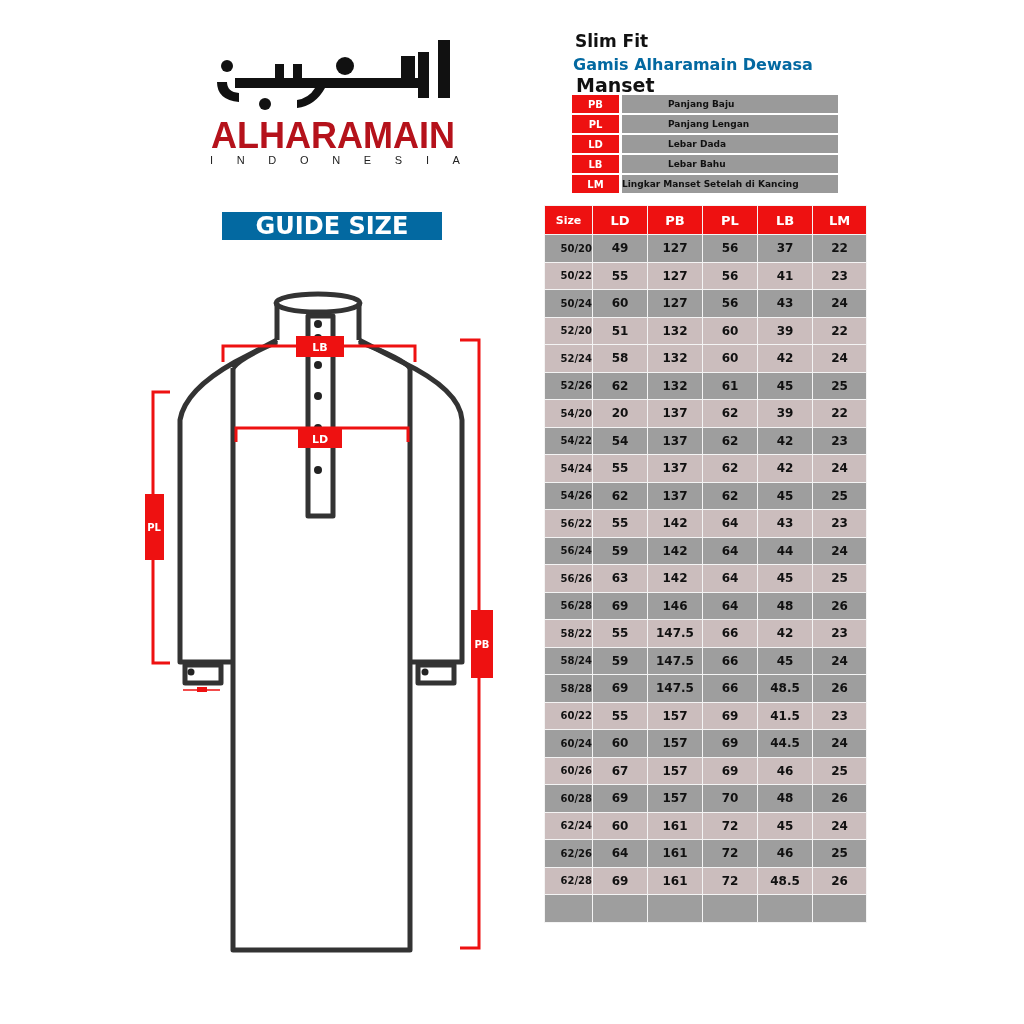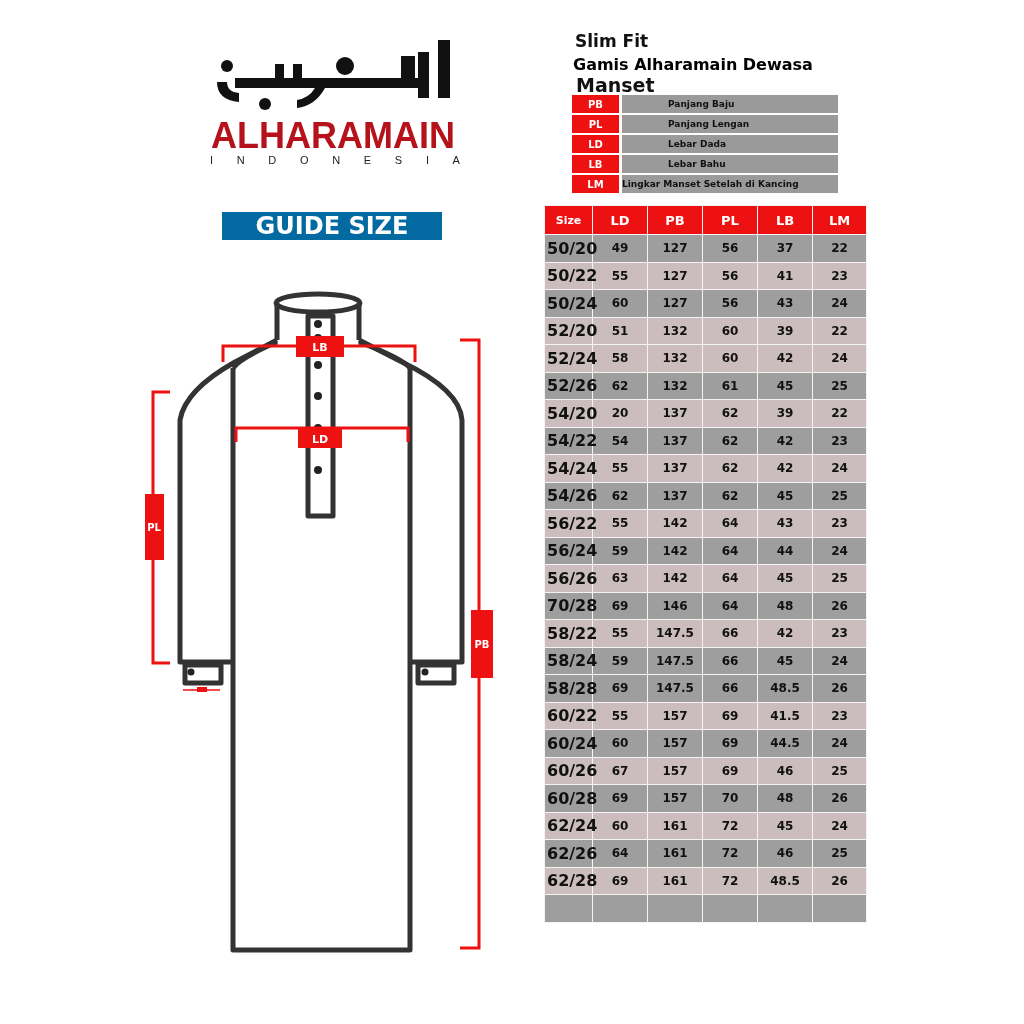--- a/index.html
+++ b/index.html
@@ -10,37 +10,37 @@
     .logo-arabic { left: 205px; top: 38px; width: 255px; height: 75px; }
     .logo-brand { left: 208px; top: 116px; width: 250px; text-align: center; color: #b5121b; font-family: "Liberation Sans", sans-serif; font-weight: bold; font-size: 36px; letter-spacing: 0px; line-height: 40px; }
     .logo-sub { left: 210px; top: 154px; width: 250px; display: flex; justify-content: space-between; font-family: "Liberation Sans", sans-serif; font-size: 11px; color: #222; }
 
     .guide-btn { left: 222px; top: 212px; width: 220px; height: 28px; background: #0369a1; color: #fff; font-family: "DejaVu Sans", sans-serif; font-weight: bold; font-size: 24px; display: flex; align-items: center; justify-content: center; letter-spacing: 0; }
 
     .diagram { left: 140px; top: 280px; width: 400px; height: 700px; }
 
     
     .h-slim { left: 575px; top: 31px; font-family: "DejaVu Sans", sans-serif; font-weight: bold; font-size: 17px; color: #111; }
-    .h-gamis { left: 573px; top: 55px; font-family: "DejaVu Sans", sans-serif; font-weight: bold; font-size: 16px; color: #000000; }
+    .h-gamis { left: 573px; top: 55px; font-family: "DejaVu Sans", sans-serif; font-weight: bold; font-size: 16px; color: #0369a1; }
     .h-manset { left: 576px; top: 74px; font-family: "DejaVu Sans", sans-serif; font-weight: bold; font-size: 19px; color: #111; }
 
     
     .legend { left: 572px; top: 95px; width: 266px; }
     .legend-row { display: flex; height: 18px; margin-bottom: 2px; }
     .legend-code { width: 47px; background: #ee1111; color: #fff; font-weight: bold; font-size: 10px; display: flex; align-items: center; justify-content: center; margin-right: 3px; }
     .legend-desc { flex: 1; background: #9a9a9a; color: #111; font-weight: bold; font-size: 9px; display: flex; align-items: center; padding-left: 46px; }
     .legend-desc.wide { padding-left: 0; }
 
     
     .size-table { left: 544px; top: 205px; width: 322px; border-collapse: collapse; table-layout: fixed; }
     .size-table th, .size-table td { border: 1.5px solid #f4f4f4; text-align: center; padding: 0; font-family: "DejaVu Sans", sans-serif; font-weight: bold; color: #111; }
     .size-table th { background: #ee1111; color: #fff; height: 28px; font-size: 13px; }
     .size-table th.size-col { font-size: 11px; }
     .size-table td { height: 26.5px; font-size: 12px; }
-    .size-table td.size-cell { font-size: 16px; text-align: center; padding-left: 2px; }
+    .size-table td.size-cell { font-size: 10px; text-align: right; padding-left: 2px; }
     .size-table tr.odd td { background: #9e9e9e; }
     .size-table tr.even td { background: #cbbdbd; }
   </style>
 </head>
 <body>
 
 <svg class="abs logo-arabic" viewBox="0 0 255 75">
   <g fill="#111">
 
     <rect x="233" y="2" width="12" height="58"></rect>
@@ -271,21 +271,21 @@
       </tr>
       <tr class="even">
         <td class="size-cell">56/26</td>
         <td>63</td>
         <td>142</td>
         <td>64</td>
         <td>45</td>
         <td>25</td>
       </tr>
       <tr class="odd">
-        <td class="size-cell">70/28</td>
+        <td class="size-cell">56/28</td>
         <td>69</td>
         <td>146</td>
         <td>64</td>
         <td>48</td>
         <td>26</td>
       </tr>
       <tr class="even">
         <td class="size-cell">58/22</td>
         <td>55</td>
         <td>147.5</td>

